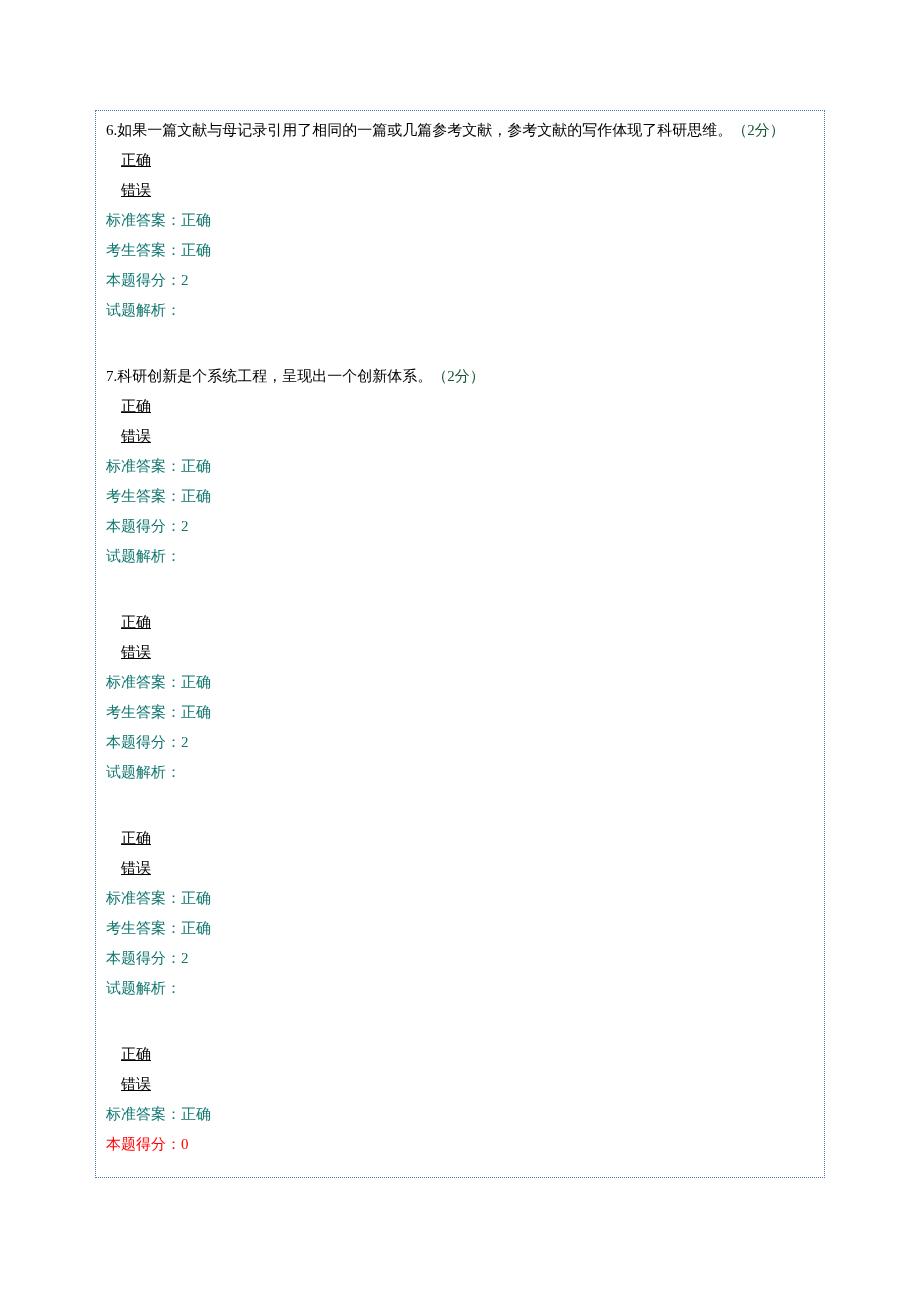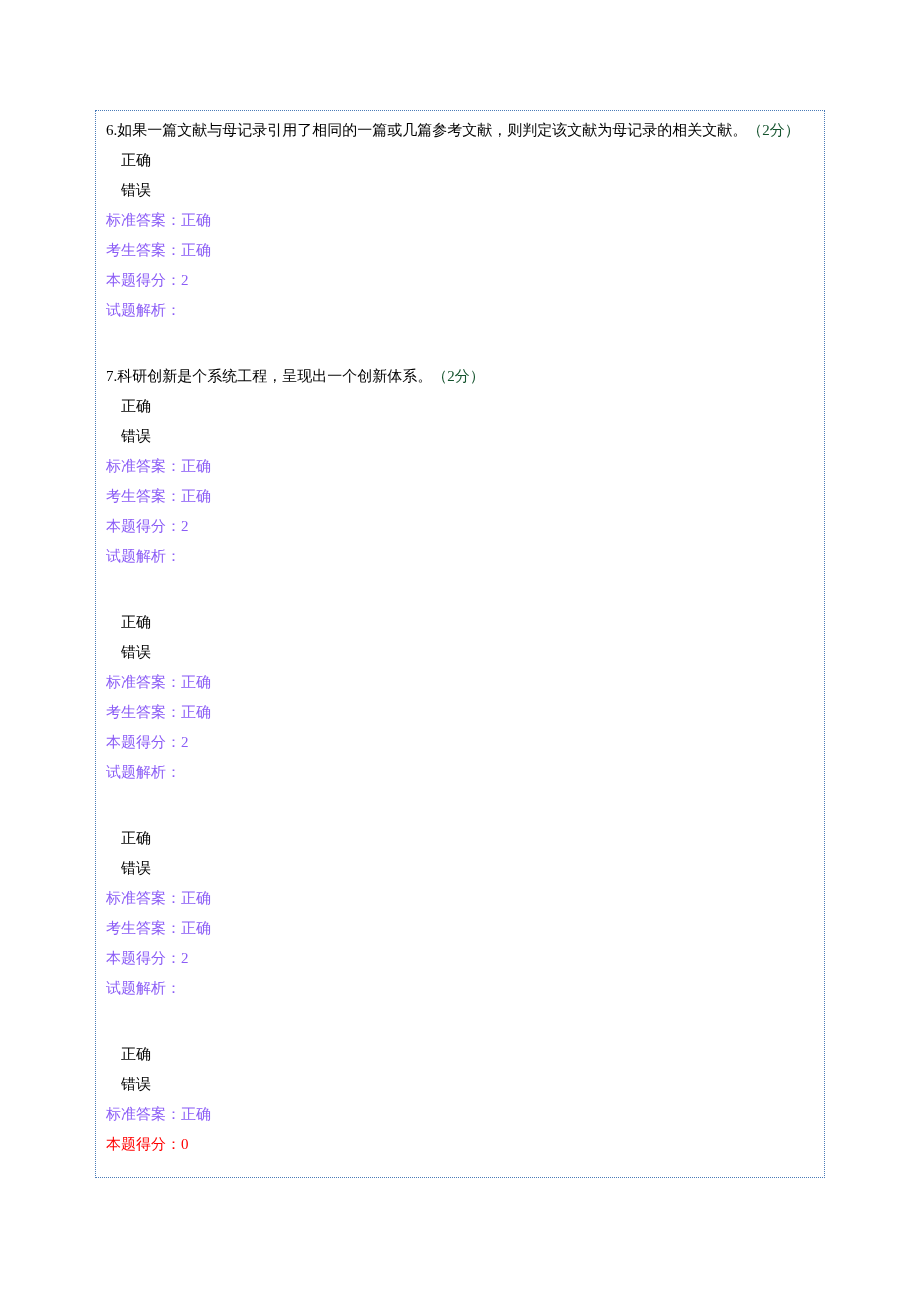--- a/index.html
+++ b/index.html
@@ -12,32 +12,32 @@
       width: 920px;
       color: #000;
     }
     .page-border {
       border: 1px dotted #4a7bb8;
       padding: 4px 10px 10px 10px;
     }
     .question-block { margin-bottom: 8px; }
     .q-text { color: #000; }
     .points { color: #14532d; }
-    .opt { padding-left: 1em; color: #000; }
-    .meta-blue { color: #8b5cf6; }
+    .opt { padding-left: 1em; color: #000; text-decoration: underline; }
+    .meta-blue { color: #0f766e; }
     .meta-red { color: #ff0000; }
     .spacer { height: 28px; }
   </style>
 </head>
 <body>
 
 <div class="page-border">
   <div id="questions-container">
       <div class="question-block">
-        <div class="q-text"><span>6.</span><span>如果一篇文献与母记录引用了相同的一篇或几篇参考文献，则判定该文献为母记录的相关文献。</span><span class="points">（2分）</span></div>
+        <div class="q-text"><span>6.</span><span>如果一篇文献与母记录引用了相同的一篇或几篇参考文献，参考文献的写作体现了科研思维。</span><span class="points">（2分）</span></div>
         <div class="opt">正确</div>
         <div class="opt">错误</div>
         <div class="meta-blue">标准答案：正确</div>
         <div class="meta-blue">考生答案：正确</div>
         <div class="meta-blue">本题得分：2</div>
         <div class="meta-blue">试题解析：</div>
         <div class="spacer"></div>
       </div>
       <div class="question-block">
         <div class="q-text"><span>7.</span><span>科研创新是个系统工程，呈现出一个创新体系。</span><span class="points">（2分）</span></div>

